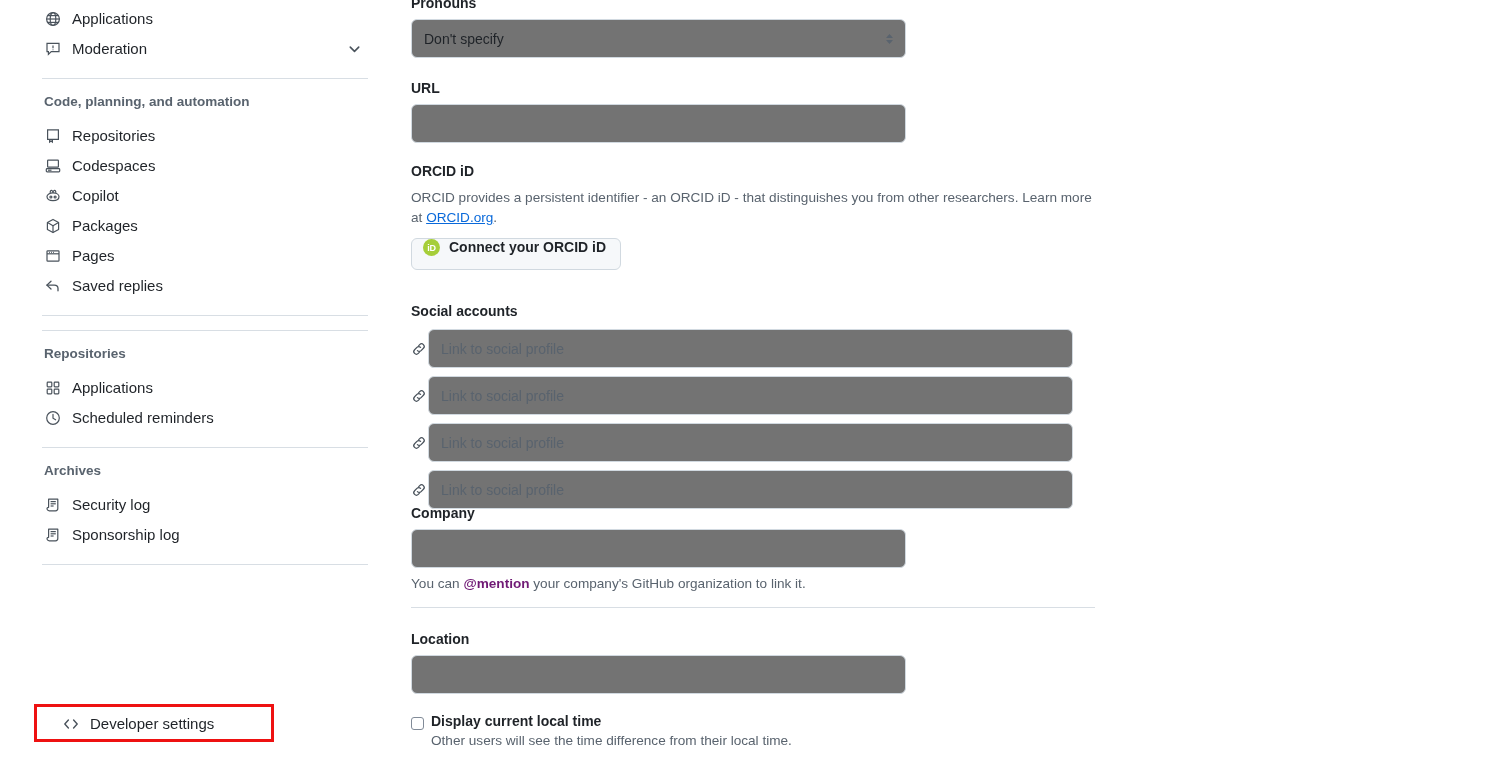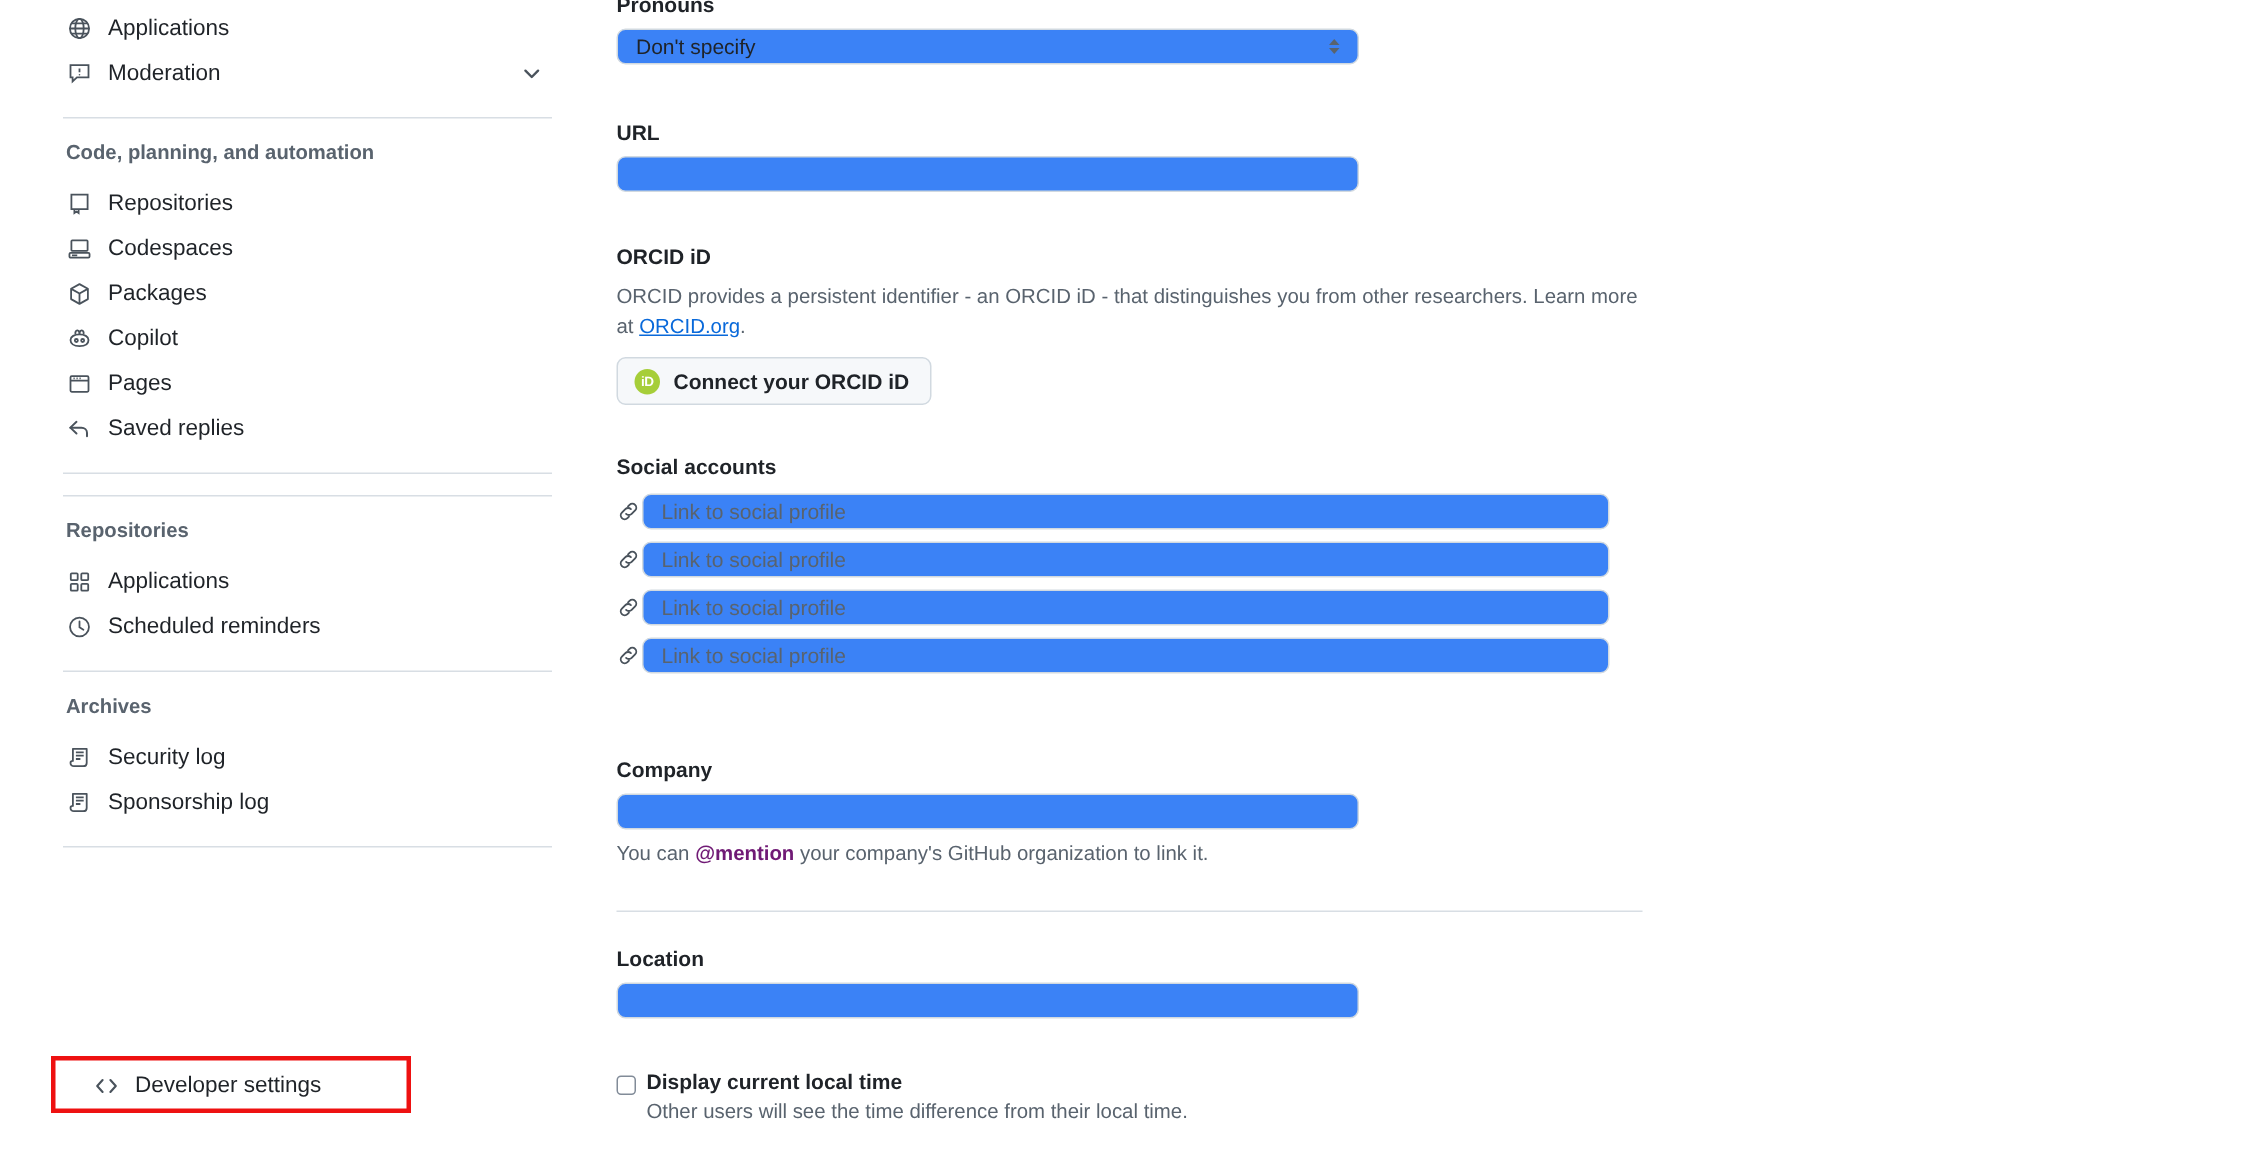--- a/index.html
+++ b/index.html
@@ -98,22 +98,22 @@
   .field-label {
     font-size: 14px;
     font-weight: 600;
     color: #1f2328;
     line-height: 20px;
     margin: 0;
   }
   .txt-input {
     box-sizing: border-box;
     width: 495px;
-    height: 24px;
-    background: #3b82f6;
+    height: 39px;
+    background: #737373;
     border: 1px solid #d1d9e0;
     border-radius: 6px;
     font-family: "Liberation Sans", sans-serif;
     font-size: 14px;
     color: #1f2328;
     padding: 0 12px;
     outline: none;
   }
   .txt-input::placeholder { color: #59636e; }
   select.txt-input {
@@ -138,21 +138,21 @@
     line-height: 20px;
     max-width: 684px;
   }
   .help-text b { color: #701a75; font-weight: 600; }
   a.inline-link {
     color: #0969da;
     text-decoration: underline;
   }
   .orcid-btn {
     display: inline-flex;
-    align-items: center;
+    align-items: flex-start;
     gap: 9px;
     height: 32px;
     padding: 0 14px 0 11px;
     background: #f6f8fa;
     border: 1px solid #d1d9e0;
     border-radius: 6px;
     font-size: 14px;
     font-weight: 600;
     color: #1f2328;
     cursor: pointer;
@@ -271,39 +271,39 @@
           <rect x="2.6" y="2.2" width="10.8" height="7" rx="0.6"></rect>
           <rect x="1.3" y="10.6" width="13.4" height="3.2" rx="0.8"></rect>
           <line x1="3" y1="12.2" x2="6.5" y2="12.2"></line>
         </svg>
       </span>
       <span class="nav-label">Codespaces</span>
     </div>
 
     <div class="nav-item">
       <span class="nav-ico">
+        <svg width="16" height="16" viewBox="0 0 16 16" fill="none" stroke="currentColor" stroke-width="1.2">
+          <path d="M2 8.6c0-2.2 2.7-3.7 6-3.7s6 1.5 6 3.7c0 2.3-2 4.1-6 4.1S2 10.9 2 8.6z"></path>
+          <path d="M5.3 4.9C5 3.4 5.6 2.2 6.6 2.3c.9.1 1.4 1.3 1.4 2.6M10.7 4.9c.3-1.5-.3-2.7-1.3-2.6-.9.1-1.4 1.3-1.4 2.6"></path>
+          <circle cx="5.9" cy="9" r="1"></circle>
+          <circle cx="10.1" cy="9" r="1"></circle>
+        </svg>
+      </span>
+      <span class="nav-label">Copilot</span>
+    </div>
+
+    <div class="nav-item">
+      <span class="nav-ico">
         <svg width="16" height="16" viewBox="0 0 16 16" fill="none" stroke="currentColor" stroke-width="1.2" stroke-linejoin="round">
           <path d="M8 1.4l5.6 3.1v6.9L8 14.6 2.4 11.4V4.5z"></path>
           <path d="M2.5 4.6L8 7.7l5.5-3.1"></path>
           <line x1="8" y1="7.8" x2="8" y2="14.5"></line>
         </svg>
       </span>
       <span class="nav-label">Packages</span>
-    </div>
-
-    <div class="nav-item">
-      <span class="nav-ico">
-        <svg width="16" height="16" viewBox="0 0 16 16" fill="none" stroke="currentColor" stroke-width="1.2">
-          <path d="M2 8.6c0-2.2 2.7-3.7 6-3.7s6 1.5 6 3.7c0 2.3-2 4.1-6 4.1S2 10.9 2 8.6z"></path>
-          <path d="M5.3 4.9C5 3.4 5.6 2.2 6.6 2.3c.9.1 1.4 1.3 1.4 2.6M10.7 4.9c.3-1.5-.3-2.7-1.3-2.6-.9.1-1.4 1.3-1.4 2.6"></path>
-          <circle cx="5.9" cy="9" r="1"></circle>
-          <circle cx="10.1" cy="9" r="1"></circle>
-        </svg>
-      </span>
-      <span class="nav-label">Copilot</span>
     </div>
 
     <div class="nav-item">
       <span class="nav-ico">
         <svg width="16" height="16" viewBox="0 0 16 16" fill="none" stroke="currentColor" stroke-width="1.2">
           <rect x="2" y="2.8" width="12" height="10.4" rx="0.8"></rect>
           <line x1="2" y1="5.8" x2="14" y2="5.8"></line>
           <line x1="4" y1="4.3" x2="4.8" y2="4.3"></line>
           <line x1="6" y1="4.3" x2="6.8" y2="4.3"></line>
           <line x1="8" y1="4.3" x2="8.8" y2="4.3"></line>

